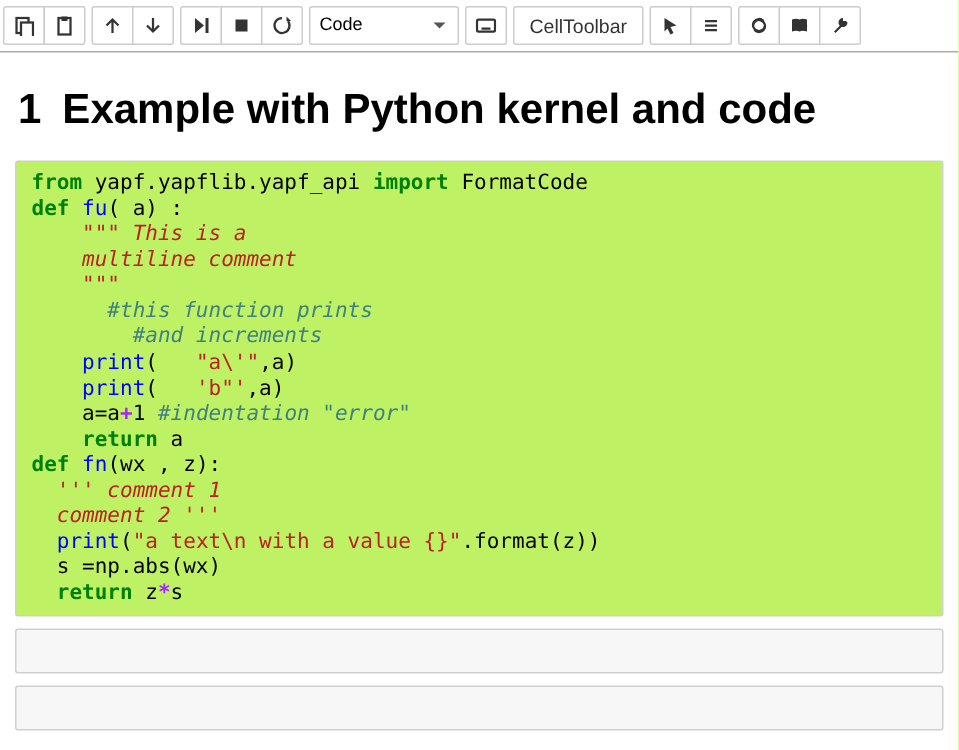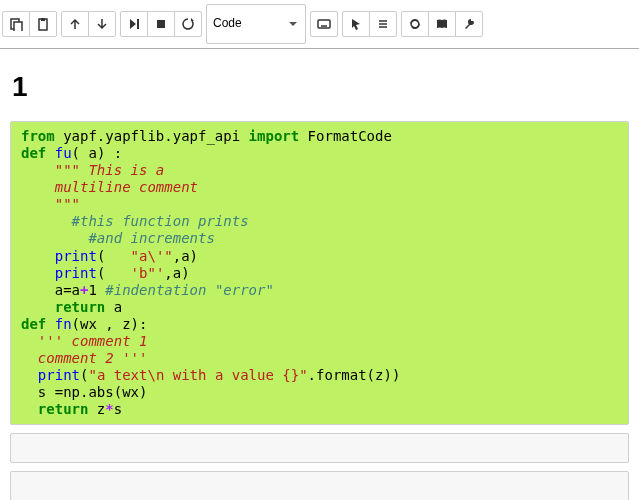--- a/index.html
+++ b/index.html
@@ -5,21 +5,21 @@
 * { margin: 0; padding: 0; box-sizing: border-box; }
 body { font-family: "Helvetica Neue", Helvetica, Arial, sans-serif; font-size: 13px; background: #fff; color: #000; }
 .toolbar { display: flex; align-items: center; gap: 4px; padding: 4px 2px; border-bottom: 1px solid #ababab; background: #fff; }
 .btn-group { display: flex; gap: 0; }
 .btn { display: inline-flex; align-items: center; justify-content: center; min-width: 28px; height: 26px; padding: 0 6px; border: 1px solid #ccc; border-radius: 2px; background: #fff; cursor: pointer; color: #333; font-size: 12px; }
 .btn-group .btn { border-radius: 0; margin-left: -1px; }
 .btn-group .btn:first-child { border-top-left-radius: 2px; border-bottom-left-radius: 2px; margin-left: 0; }
 .btn-group .btn:last-child { border-top-right-radius: 2px; border-bottom-right-radius: 2px; }
 .btn svg { width: 14px; height: 14px; stroke: #333; fill: none; stroke-width: 1.5; }
 .btn .fill { fill: #333; stroke: none; }
-.select { height: 40px; width: 100px; border: 1px solid #ccc; border-radius: 2px; padding: 0 22px 2px 6px; font-size: 12px; background: #fff; position: relative; display: flex; align-items: center; cursor: pointer; }
+.select { height: 26px; width: 100px; border: 1px solid #ccc; border-radius: 2px; padding: 0 22px 2px 6px; font-size: 12px; background: #fff; position: relative; display: flex; align-items: center; cursor: pointer; }
 .select::after { content: ""; position: absolute; right: 8px; top: 50%; margin-top: -2px; border: 4px solid transparent; border-top-color: #555; }
 .btn-text { font-size: 13px; padding: 0 10px; }
 .notebook { padding: 8px 0; }
 .cell { margin: 4px 0; padding: 2px 12px; }
 .markdown h1 { font-size: 28px; font-weight: bold; margin: 8px 0 12px 0; display: flex; gap: 14px; }
 .markdown h1 .num { }
 .code-cell { border: 1px solid #cfcfcf; border-radius: 2px; background: #bef264; padding: 6px 10px; font-family: monospace; font-size: 14px; line-height: 1.22; white-space: pre; overflow-x: auto; margin: 0 10px; }
 .empty-cell { border: 1px solid #cfcfcf; border-radius: 2px; height: 30px; margin: 8px 10px; background: #f7f7f7; }
 
 .kw { color: #008000; font-weight: bold; }
@@ -89,20 +89,21 @@
           <rect x="1" y="3" width="12" height="8" rx="1"></rect>
           <line x1="3" y1="6" x2="3" y2="6"></line>
           <line x1="5" y1="6" x2="5" y2="6"></line>
           <line x1="7" y1="6" x2="7" y2="6"></line>
           <line x1="9" y1="6" x2="9" y2="6"></line>
           <line x1="11" y1="6" x2="11" y2="6"></line>
           <line x1="4" y1="9" x2="10" y2="9"></line>
         </svg>
       </button>
   </div>
+  <button class="btn btn-text">CellToolbar</button>
   <div class="btn-group">
     <button class="btn">
         <svg>
           <path class="fill" d="M3 2 L11 7 L7 8 L9 12 L7 13 L5 9 L3 11 Z"></path>
         </svg>
       </button>
     <button class="btn">
         <svg>
           <line x1="3" y1="4" x2="11" y2="4"></line>
           <line x1="3" y1="7" x2="11" y2="7"></line>
@@ -127,18 +128,19 @@
           <path class="fill" d="M9 2 A3 3 0 1 0 12 5 L11 4 L9 4 L9 2 M8 6 L3 11 L4 12 L9 7 Z"></path>
         </svg>
       </button>
   </div>
 </div>
 
 <div class="notebook">
   <div class="cell markdown">
     <h1>
       <span class="num">1</span>
+      <span>Example with Python kernel and code</span>
     </h1>
   </div>
   <div class="code-cell" id="code-area"><div><span class="kw">from</span><span class="plain"> yapf.yapflib.yapf_api </span><span class="kw">import</span><span class="plain"> FormatCode</span></div><div><span class="kw">def</span><span class="plain"> </span><span class="fn">fu</span><span class="plain">( a) :</span></div><div><span class="plain">    </span><span class="ds">""" This is a</span></div><div><span class="ds">    multiline comment</span></div><div><span class="ds">    """</span></div><div><span class="plain">      </span><span class="cm">#this function prints</span></div><div><span class="plain">        </span><span class="cm">#and increments</span></div><div><span class="plain">    </span><span class="nm">print</span><span class="plain">(   </span><span class="st">"a\'"</span><span class="plain">,a)</span></div><div><span class="plain">    </span><span class="nm">print</span><span class="plain">(   </span><span class="st">'b"'</span><span class="plain">,a)</span></div><div><span class="plain">    a=a</span><span class="op">+</span><span class="plain">1 </span><span class="cm">#indentation "error"</span></div><div><span class="plain">    </span><span class="kw">return</span><span class="plain"> a</span></div><div><span class="kw">def</span><span class="plain"> </span><span class="fn">fn</span><span class="plain">(wx , z):</span></div><div><span class="plain">  </span><span class="ds">''' comment 1</span></div><div><span class="ds">  comment 2 '''</span></div><div><span class="plain">  </span><span class="nm">print</span><span class="plain">(</span><span class="st">"a text\n with a value {}"</span><span class="plain">.format(z))</span></div><div><span class="plain">  s =np.abs(wx)</span></div><div><span class="plain">  </span><span class="kw">return</span><span class="plain"> z</span><span class="op">*</span><span class="plain">s</span></div></div>
   <div class="empty-cell"></div>
   <div class="empty-cell"></div>
 </div>
 
 </body></html>

